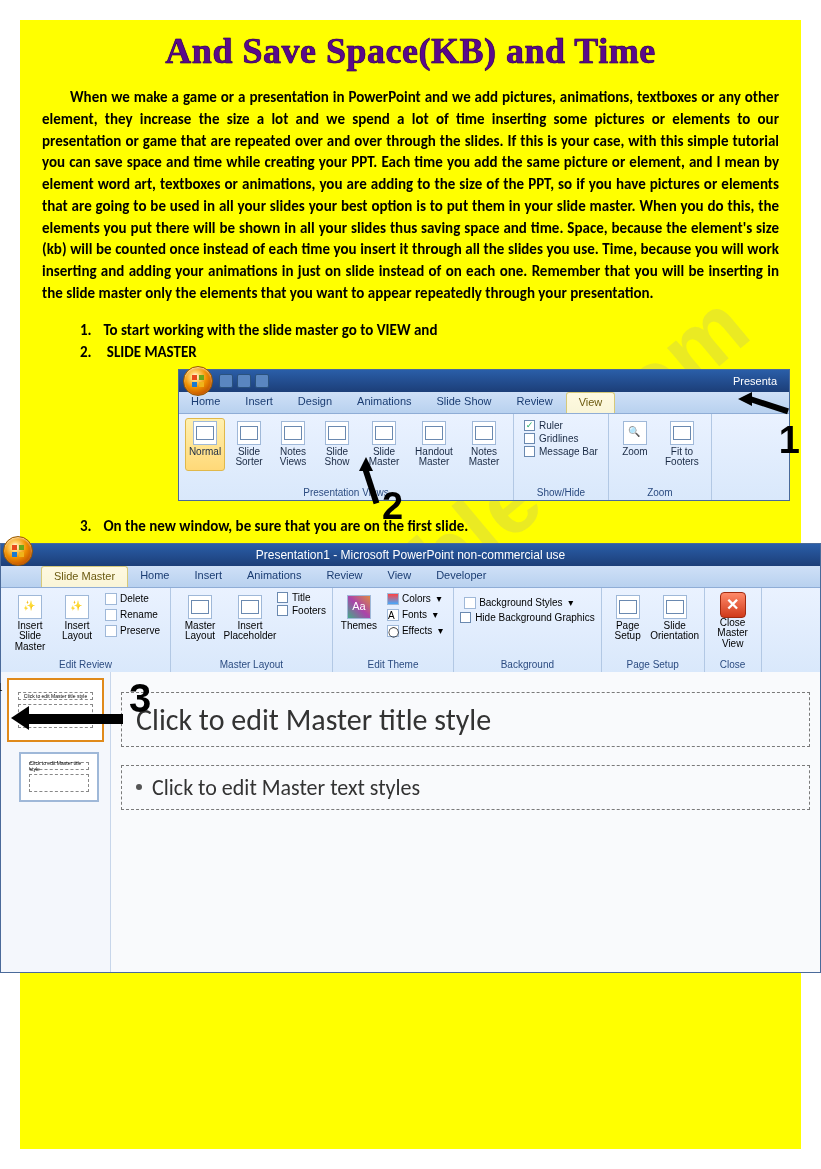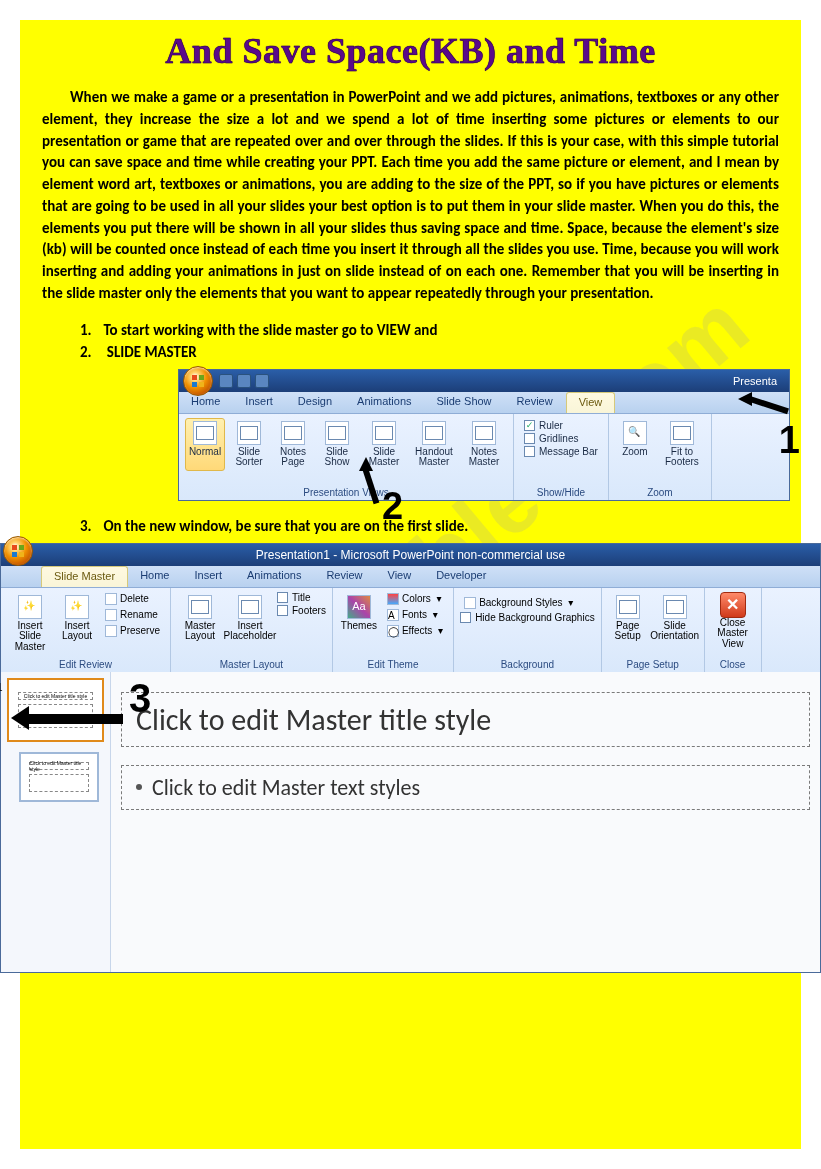--- a/index.html
+++ b/index.html
@@ -233,21 +233,21 @@
             <div class="rbtn selected">
                 <div class="ico slide"></div>
                 <span>Normal</span>
               </div>
             <div class="rbtn">
                 <div class="ico slide"></div>
                 <span>Slide Sorter</span>
               </div>
             <div class="rbtn">
                 <div class="ico slide"></div>
-                <span>Notes Page</span>
+                <span>Notes Views</span>
               </div>
             <div class="rbtn">
                 <div class="ico slide"></div>
                 <span>Slide Show</span>
               </div>
             <div class="rbtn sm">
                 <div class="ico slide"></div>
                 <span>Slide Master</span>
               </div>
             <div class="rbtn sm">

